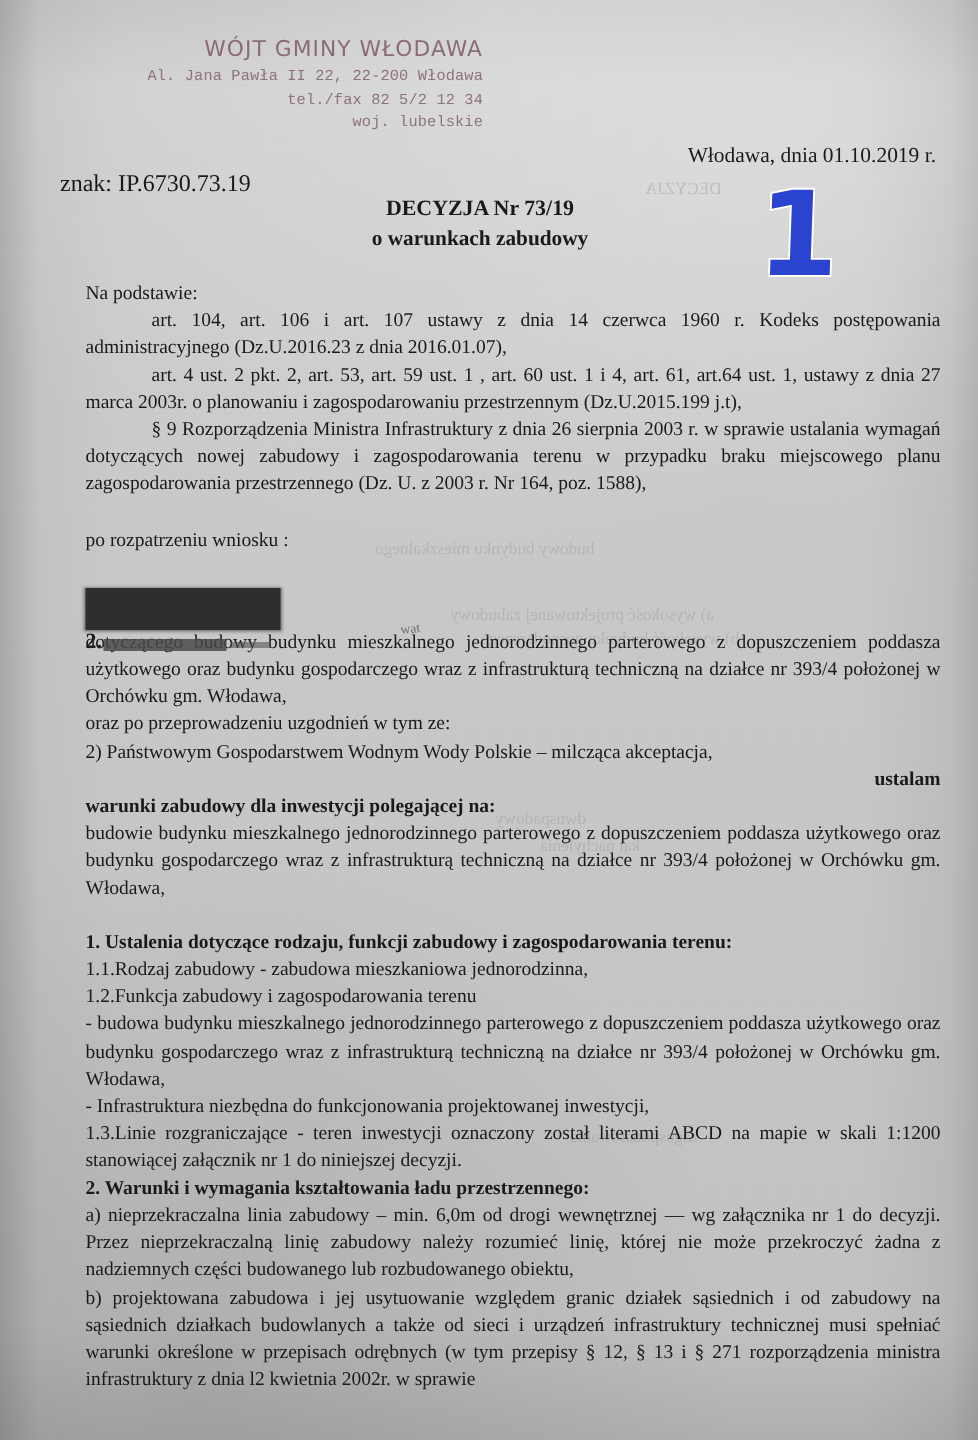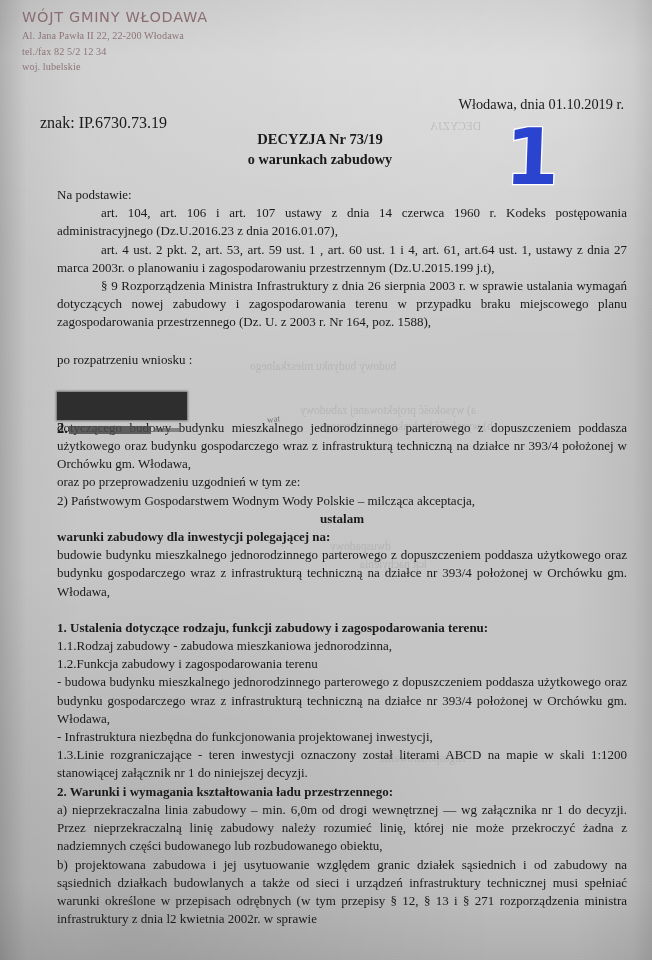--- a/index.html
+++ b/index.html
@@ -54,35 +54,35 @@
     pointer-events: none;
     font-family: "Liberation Serif", serif;
   }
 
   #content { position: relative; z-index: 3; }
 
   
   #letterhead {
     position: absolute;
     left: 22px;
-    top: 8px;
+    top: 24px;
     width: 300px;
-    text-align: left;
+    text-align: right;
     color: #8d7478;
     line-height: 1.32;
     filter: blur(0.22px);
   }
   #letterhead .lh-title {
     font-family: "DejaVu Sans", sans-serif;
     font-size: 14.5px;
     letter-spacing: 0.7px;
     color: #8a6d72;
   }
   #letterhead .lh-line {
-    font-family: Liberation Serif, serif;
+    font-family: Liberation Mono, monospace;
     font-size: 10.2px;
     letter-spacing: 0.1px;
     margin-top: 2px;
     color: #8d7478;
   }
 
   
   #date-line {
     position: absolute;
     right: 28px;
@@ -129,21 +129,21 @@
     left: 57px;
     top: 186px;
     width: 570px;
     font-size: 13px;
     line-height: 18.2px;
   }
   #body p { margin: 0; }
   .just { text-align: justify; text-align-last: left; }
   .ind  { text-indent: 44px; }
   .b    { font-weight: bold; }
-  .center { text-align: center; font-weight: bold; }
+  .center { text-align: right; font-weight: bold; }
   .nudge-left { margin-left: -16px; }
 
   
   #redaction-block {
     position: absolute;
     left: 57px;
     top: 392px;
     z-index: 4;
   }
   #redaction-bar-main {

